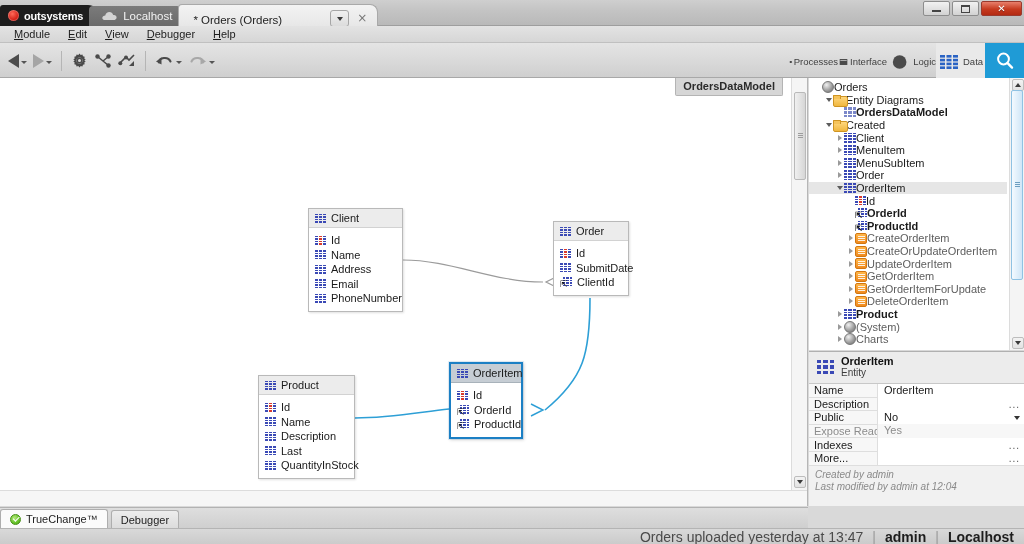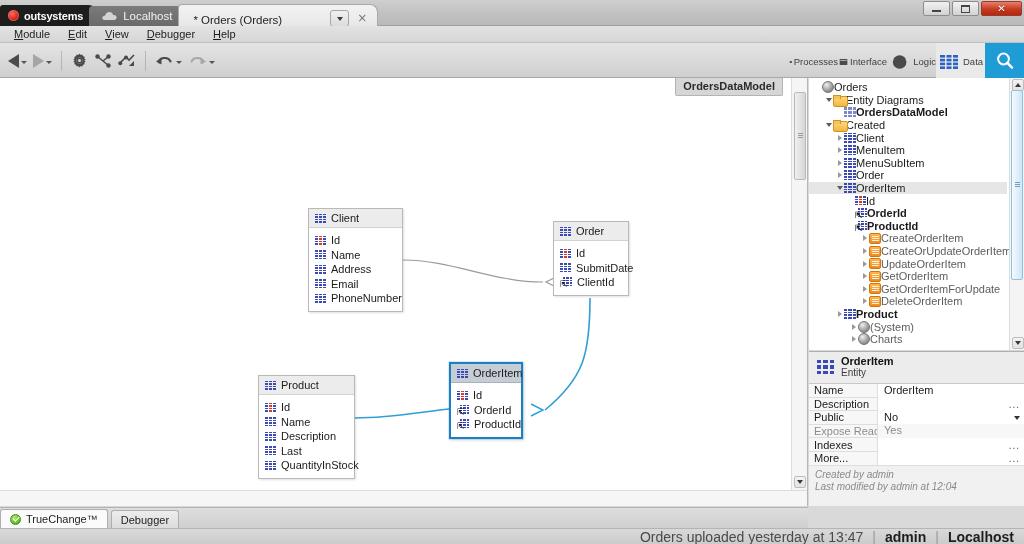--- a/index.html
+++ b/index.html
@@ -218,21 +218,21 @@
     position: absolute; left: 1px; top: 12px; width: 12px; height: 190px;
     background: linear-gradient(to right, #f4faff, #cfe6f7);
     border: 1px solid #8fc2e3; border-radius: 2px;
   }
   .tree-thumb .grip { position: absolute; left: 3px; top: 91px; width: 5px; height: 5px;
     background: repeating-linear-gradient(to bottom, #6d9fc0 0 1px, transparent 1px 2px); }
   .tree-list { position: absolute; left: 0; top: 3px; width: 198px; }
   .trow { display: flex; align-items: center; height: 12.6px; font-size: 11px; color: #1a1a1a; white-space: nowrap; }
   .trow.sel { background: #e6e6e6; }
   .trow.bold { font-weight: bold; }
-  .trow.dim { color: #5d5d5d; margin-left: 14px; }
+  .trow.dim { color: #5d5d5d; }
   .twist { width: 9px; height: 9px; display: flex; align-items: center; justify-content: center; flex: none; }
   .tri-r { width: 0; height: 0; border-top: 3.5px solid transparent; border-bottom: 3.5px solid transparent; border-left: 4.5px solid #9a9a9a; }
   .tri-d { width: 0; height: 0; border-left: 3.5px solid transparent; border-right: 3.5px solid transparent; border-top: 4.5px solid #5c5c5c; }
   .folder-ico { width: 13px; height: 10px; flex: none; position: relative; }
   .folder-ico:before { content:""; position:absolute; left:0; top:1px; width:13px; height:9px; background: linear-gradient(to bottom,#ffd77e,#f0b73f); border:1px solid #cf9422; border-radius: 1px 2px 2px 2px; }
   .folder-ico:after { content:""; position:absolute; left:0; top:0px; width:6px; height:3px; background: #f5c35a; border:1px solid #cf9422; border-bottom:none; border-radius:1px 1px 0 0; }
   .mod-ico { width: 12px; height: 12px; border-radius: 50%; flex: none;
     background: radial-gradient(circle at 35% 30%, #f0f0f0, #9a9a9a 60%, #6d6d6d);
     border: 1px solid #777; }
   .diag-ico { width: 12px; height: 10px; flex: none; display: grid; grid-template-columns: repeat(3,1fr); grid-template-rows: repeat(3,1fr); gap:1px; }

